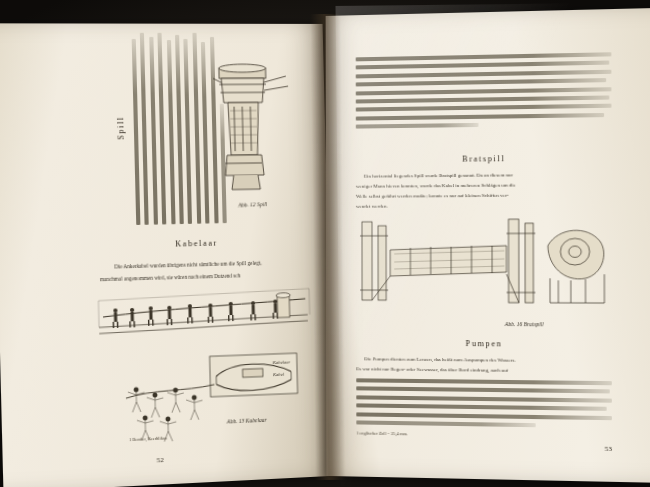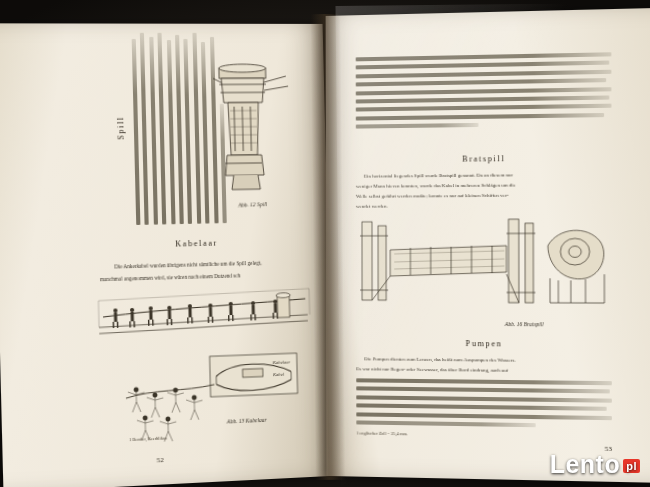--- a/index.html
+++ b/index.html
@@ -445,16 +445,13 @@
 
       <div style="position:absolute; left:30px; top:414px; font-size:4.4px; color:#4a4234;">1 englischer Zoll = 25,4 mm.</div>
 
       <div class="folio" style="position:absolute; left:272px; top:424px;">53</div>
     </div>
 
     <div class="gutter"></div>
     <div class="glare"></div>
   </div>
 
-  <div class="wm">
-    <span>Lento</span><span class="dot">pl</span>
-  </div>
 </div>
 
 </body></html>

